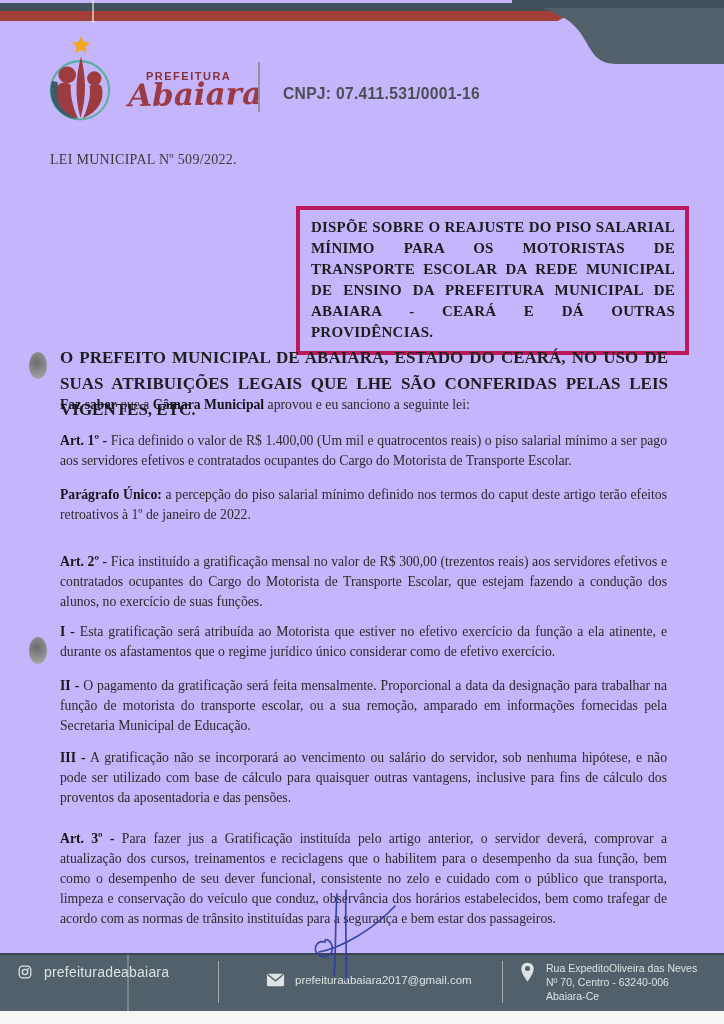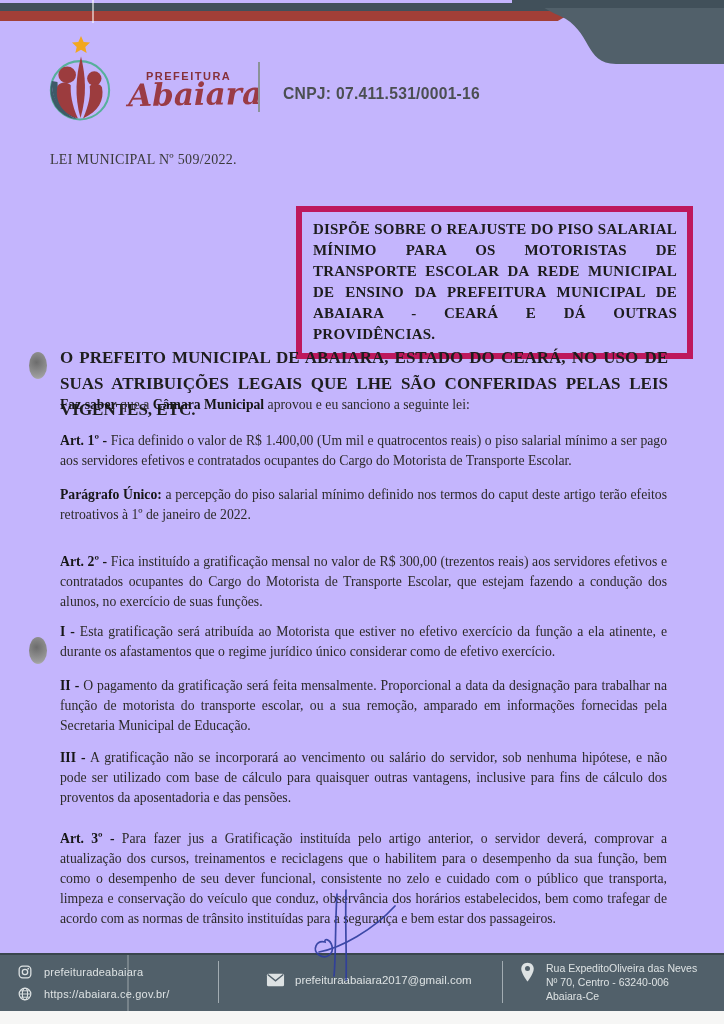--- a/index.html
+++ b/index.html
@@ -29,21 +29,21 @@
   .hdr-divider{position:absolute; left:258px; top:62px; width:1.5px; height:50px; background:#8b9398;}
   .cnpj{
     position:absolute; left:283px; top:84px;
     font-family:"Liberation Sans", sans-serif; font-size:17px; font-weight:bold;
     letter-spacing:.3px; color:#4b4f52; transform:scaleX(.92); transform-origin:left;
   }
   
   .law-title{position:absolute; left:50px; top:152px; font-size:14px; color:#3a3a3a; letter-spacing:.3px;}
   .summary-box{
     position:absolute; left:296px; top:206px; width:364px;
-    border:6px solid #be185d; padding:7px 10px 8px 11px;
+    border:4px solid #be185d; padding:7px 10px 8px 11px;
     font-weight:bold; font-size:15px; line-height:21px; color:#1d1d1d;
     text-align:justify; text-align-last:justify; letter-spacing:.2px;
   }
   .preamble{
     position:absolute; left:60px; top:345px; width:608px;
     font-weight:bold; font-size:17px; line-height:26px; color:#1e1e1e;
     text-align:justify;
   }
   .flow{
     position:absolute; left:60px; top:395px; width:607px;
@@ -62,21 +62,21 @@
   .signature{position:absolute; left:303px; top:884px; width:100px; height:100px; z-index:6;}
   
   .footer{
     position:absolute; left:0; top:953px; width:724px; height:56px;
     background:#51606a; border-top:2px solid #3a464d; z-index:4;
     font-family:"Liberation Sans", sans-serif; color:#dde2e3;
   }
   .f-left{position:absolute; left:18px; top:7px;}
   .f-row{display:flex; align-items:center; height:20px; margin-bottom:2px;}
   .f-row svg{margin-right:12px;}
-  .f-row span{font-size:11px; letter-spacing:.2px;}
+  .f-row span{font-size:14px; letter-spacing:.2px;}
   .f-div{position:absolute; top:6px; width:1px; height:42px; background:rgba(230,235,236,.55);}
   .f-mail{position:absolute; left:266px; top:18px; display:flex; align-items:center;}
   .f-mail svg{margin-right:10px;}
   .f-mail span{font-size:11.5px;}
   .f-pin{position:absolute; left:520px; top:7px;}
   .f-addr{position:absolute; left:546px; top:6px; width:170px; text-align:left;
           font-size:10.5px; line-height:14px;}
   .crease-footer{position:absolute; left:127px; top:0; width:2px; height:56px; background:rgba(255,255,255,.22);}
   .below-footer{position:absolute; left:0; top:1009px; width:100%; height:15px; background:#f6f6f5;}
 </style>
@@ -155,28 +155,20 @@
 
     <div class="f-left">
       <div class="f-row">
         <svg width="14" height="14" viewBox="0 0 24 24">
           <rect x="2" y="2" width="20" height="20" rx="6" fill="none" stroke="#dde2e3" stroke-width="2.2"></rect>
           <circle cx="12" cy="12" r="4.6" fill="none" stroke="#dde2e3" stroke-width="2.2"></circle>
           <circle cx="17.6" cy="6.4" r="1.5" fill="#dde2e3"></circle>
         </svg>
         <span>prefeituradeabaiara</span>
       </div>
-      <div class="f-row">
-        <svg width="14" height="14" viewBox="0 0 24 24">
-          <circle cx="12" cy="12" r="10" fill="none" stroke="#dde2e3" stroke-width="2"></circle>
-          <ellipse cx="12" cy="12" rx="4.5" ry="10" fill="none" stroke="#dde2e3" stroke-width="1.8"></ellipse>
-          <path d="M2,12 H22 M3.5,6.5 H20.5 M3.5,17.5 H20.5" stroke="#dde2e3" stroke-width="1.6"></path>
-        </svg>
-        <span>https://abaiara.ce.gov.br/</span>
-      </div>
     </div>
 
     <div class="f-div" style="left:218px"></div>
 
     <div class="f-mail">
       <svg width="19" height="14" viewBox="0 0 24 18">
         <rect x="1" y="1" width="22" height="16" rx="2" fill="#dde2e3"></rect>
         <path d="M2,2 L12,10 L22,2" fill="none" stroke="#51606a" stroke-width="1.8"></path>
       </svg>
       <span>prefeituraabaiara2017@gmail.com</span>

